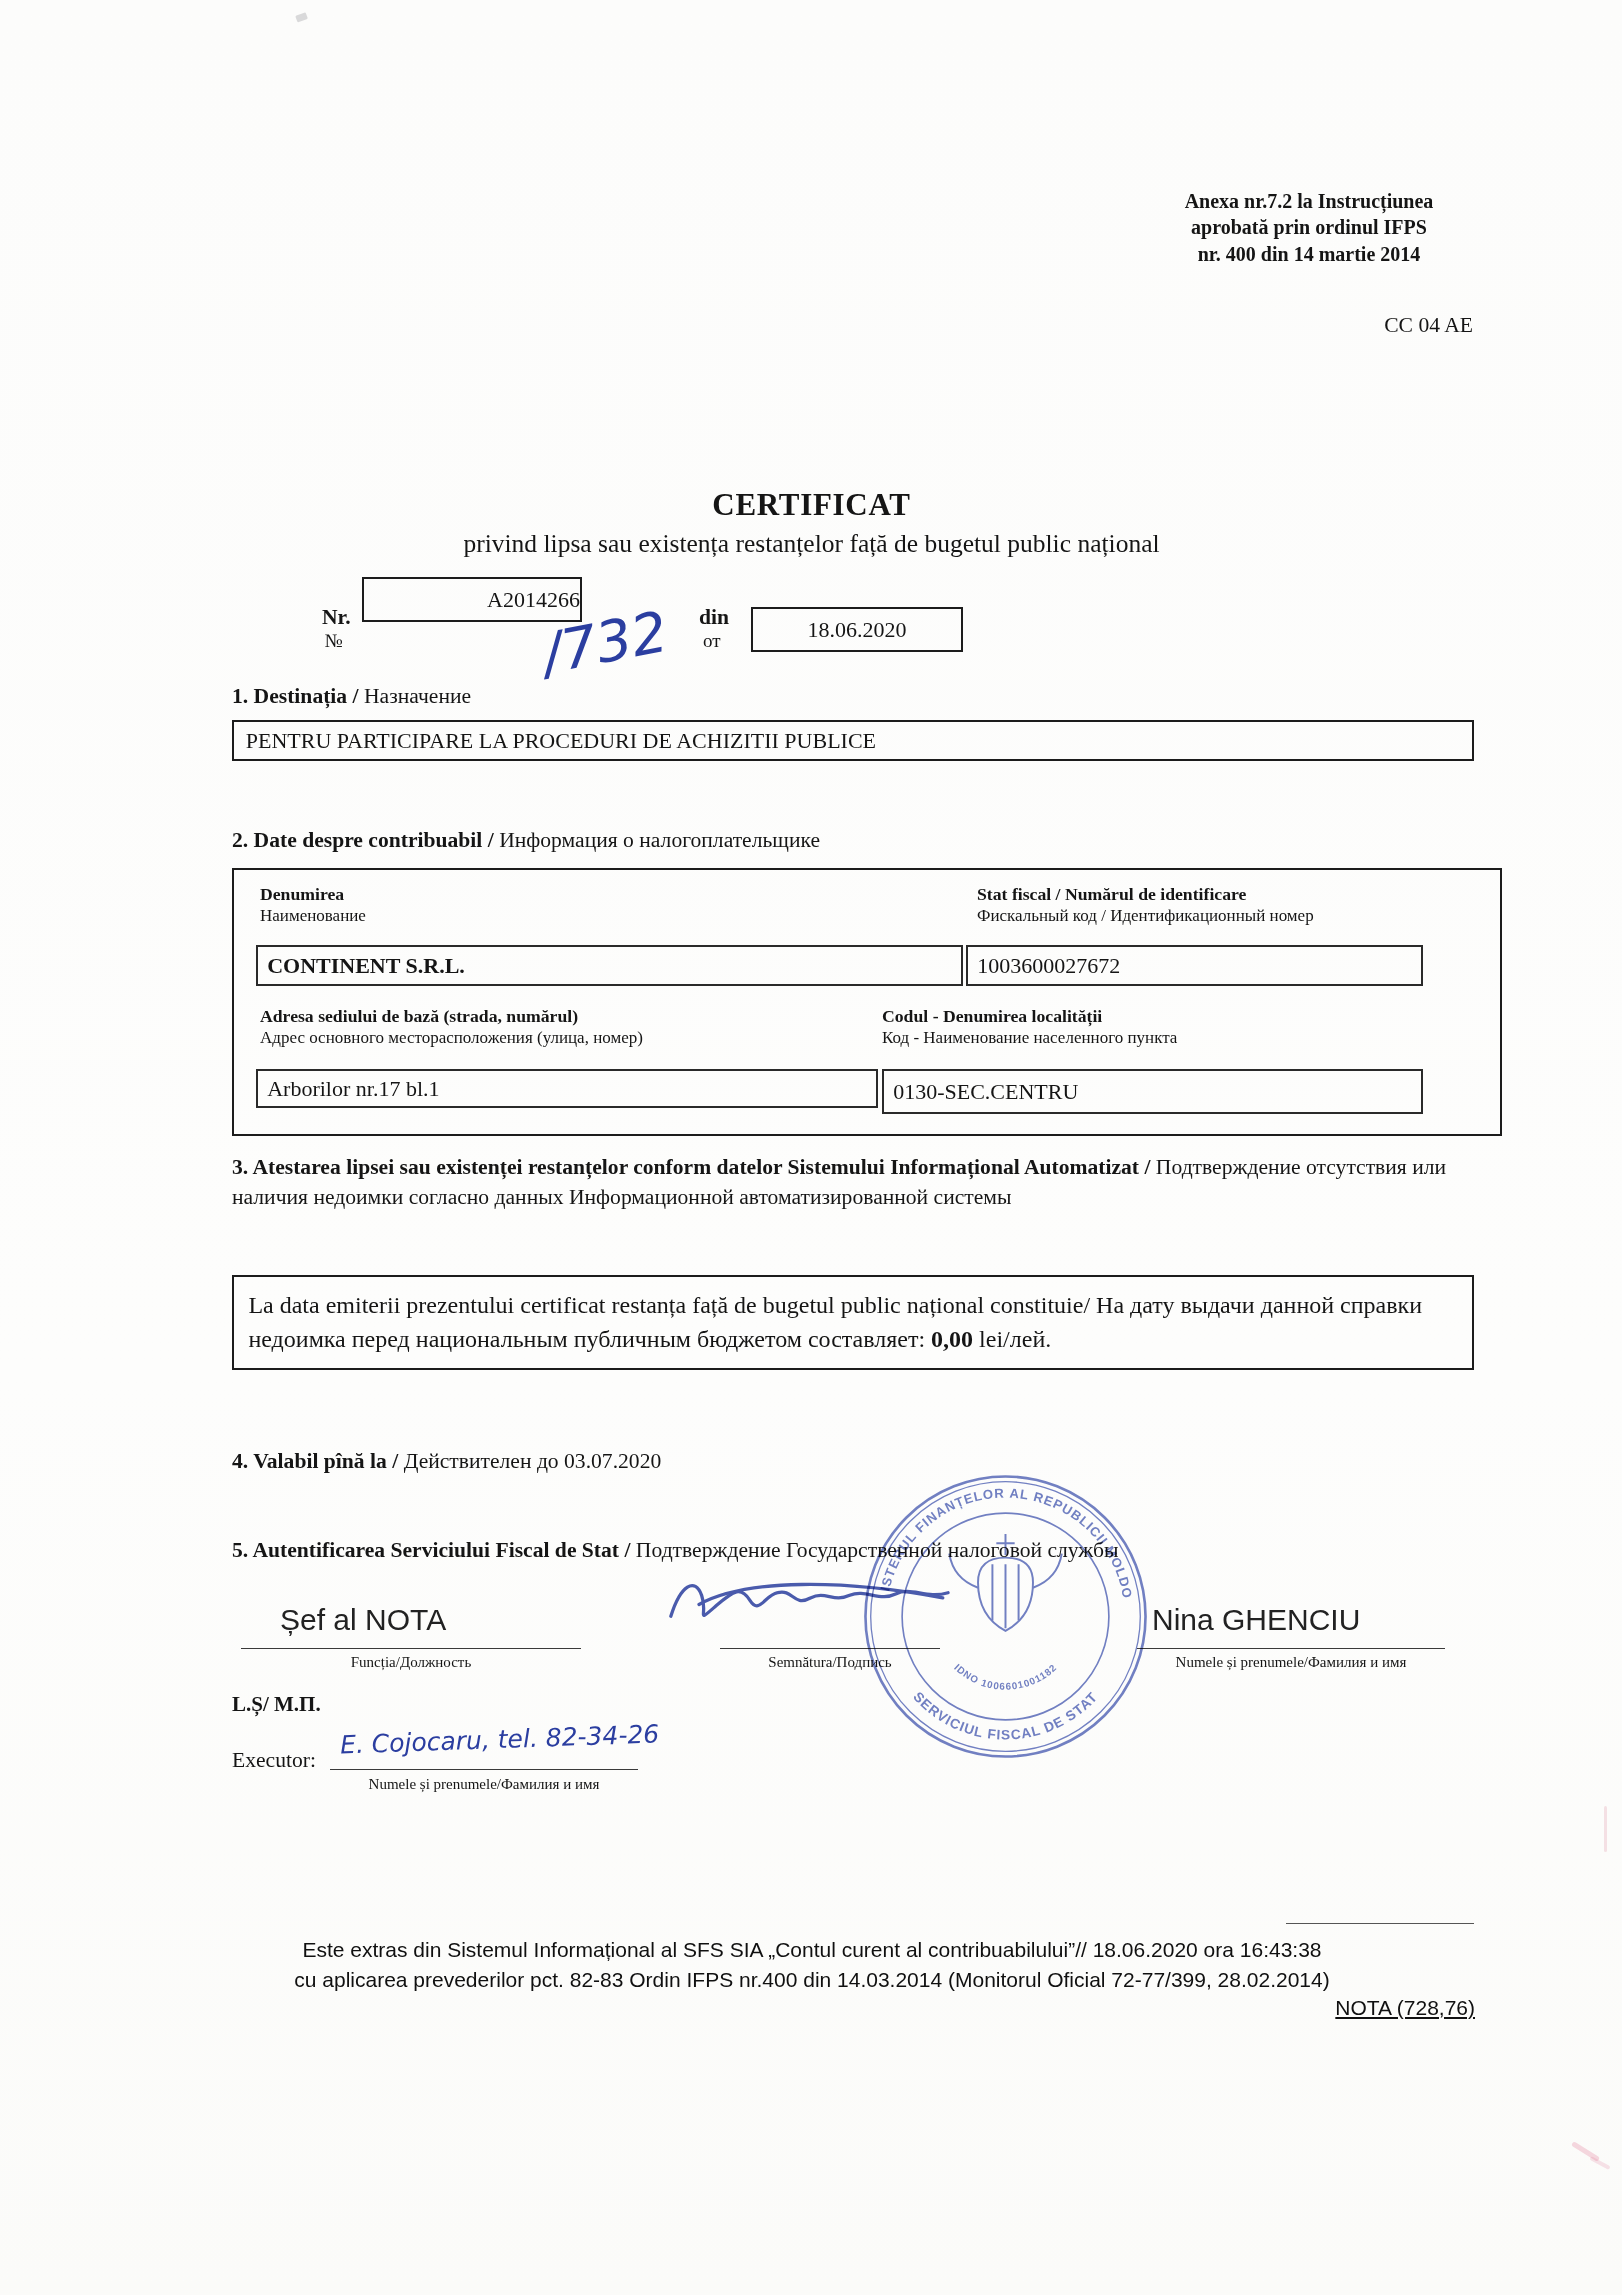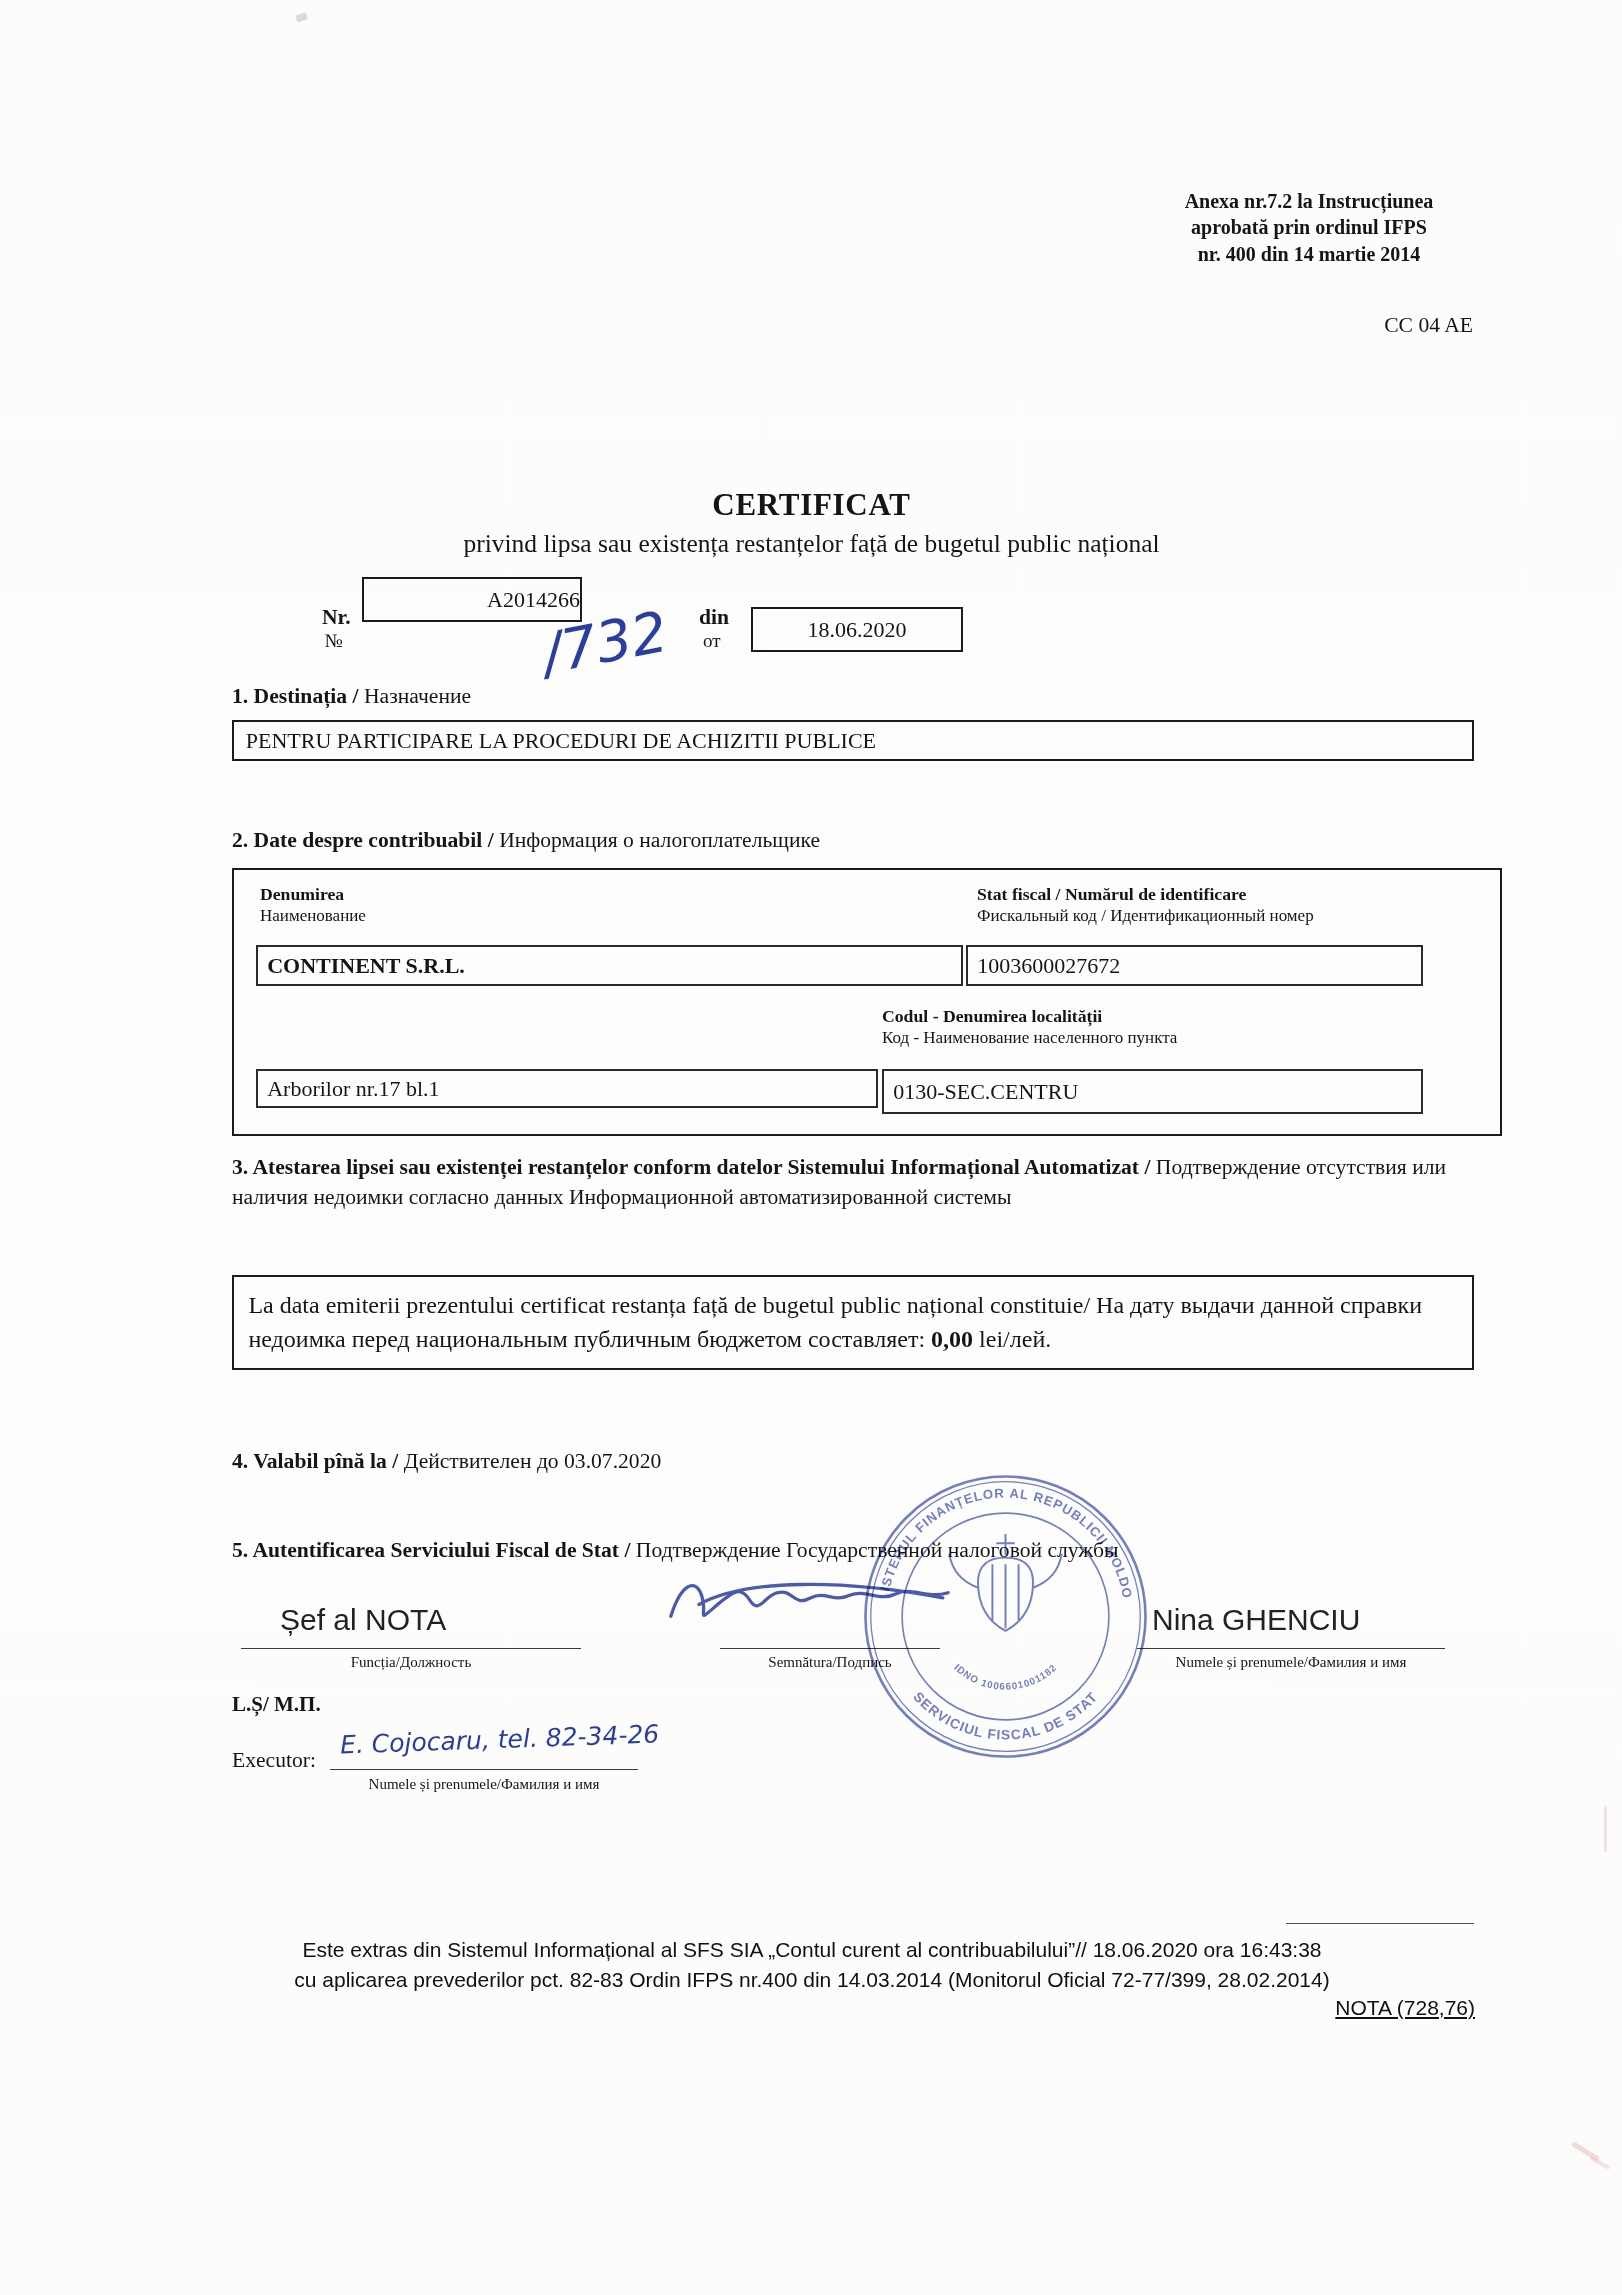--- a/index.html
+++ b/index.html
@@ -103,20 +103,24 @@
       <div class="sublbl-r">Фискальный код / Идентификационный номер</div>
     </div>
 
     <div class="inbox b" style="left:22px;top:75px;width:707px;height:41px;">
       <span>CONTINENT S.R.L.</span>
     </div>
     <div class="inbox" style="left:732px;top:75px;width:457px;height:41px;">
       <span>1003600027672</span>
     </div>
 
+    <div class="abs" style="left:26px;top:135px;">
+      <div class="sublbl-b">Adresa sediului de bază (strada, numărul)</div>
+      <div class="sublbl-r">Адрес основного месторасположения (улица, номер)</div>
+    </div>
     <div class="abs" style="left:648px;top:135px;">
       <div class="sublbl-b">Codul - Denumirea localității</div>
       <div class="sublbl-r">Код - Наименование населенного пункта</div>
     </div>
 
     <div class="inbox" style="left:22px;top:199px;width:622px;height:39px;">
       <span>Arborilor nr.17 bl.1</span>
     </div>
     <div class="inbox" style="left:648px;top:199px;width:541px;height:45px;">
       <span>0130-SEC.CENTRU</span>

